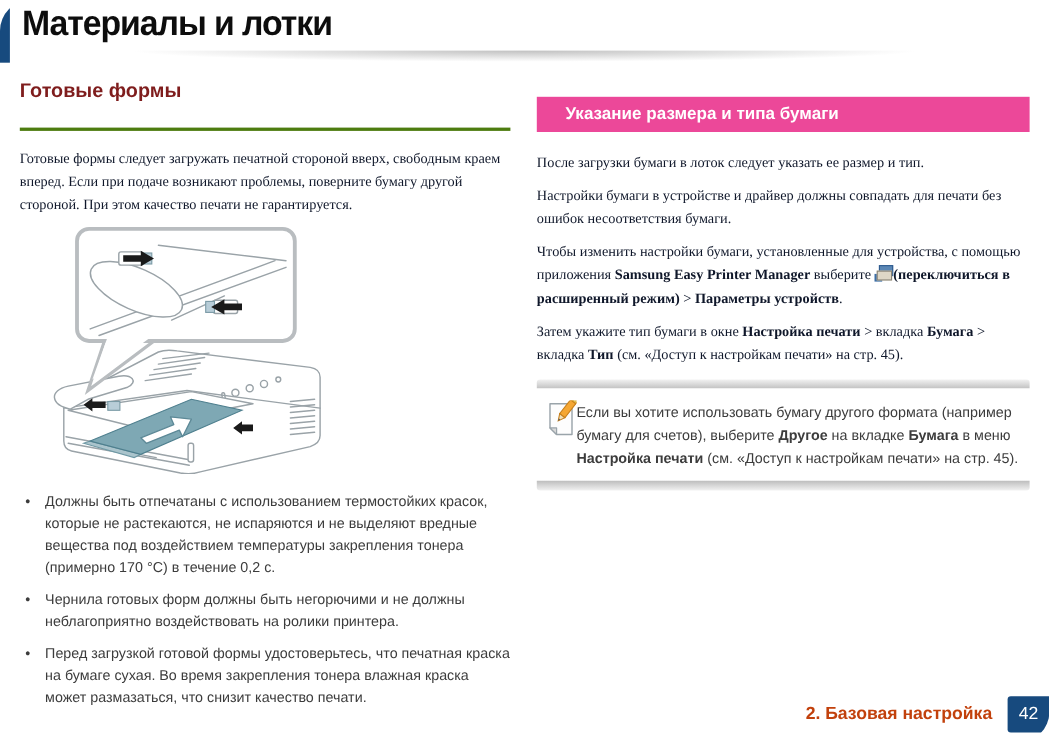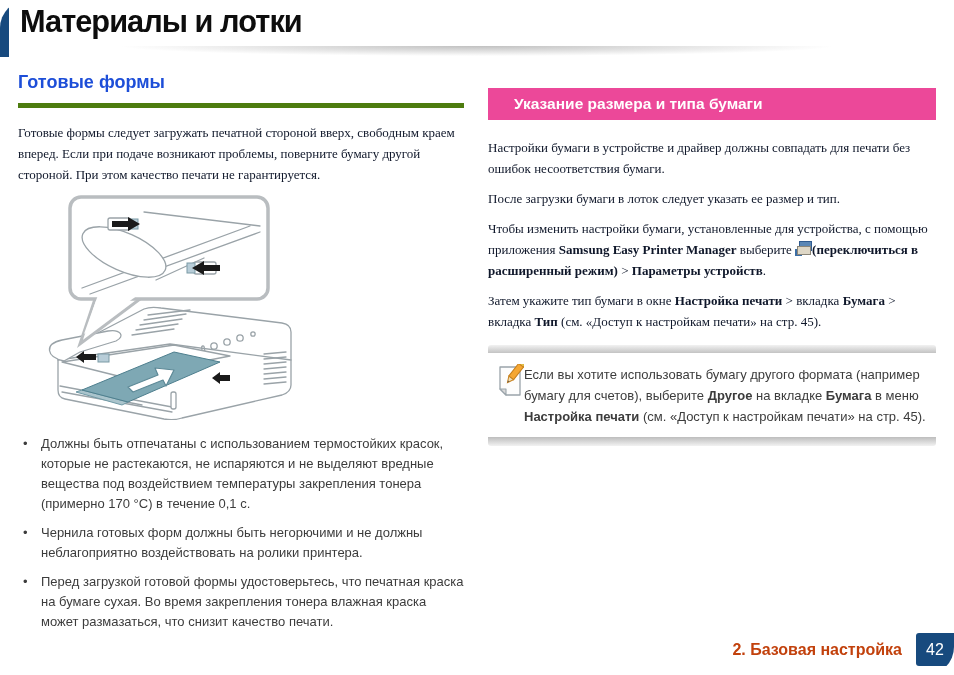--- a/index.html
+++ b/index.html
@@ -15,22 +15,22 @@
     letter-spacing:-1px; transform:scaleX(.96); transform-origin:left top; white-space:nowrap;
   }
   .title-shadow {
     position:absolute; left:0; top:46px; width:954px; height:14px;
     background:radial-gradient(ellipse 52% 100% at 50% 0%, rgba(90,90,90,.38), rgba(255,255,255,0) 72%);
   }
   
   .col-left  { position:absolute; left:18px;  top:72px; width:446px; }
   .col-right { position:absolute; left:488px; top:88px; width:448px; }
   .section-heading {
-    font-size:18px; font-weight:bold; color:#1d4ed8;
-    padding-bottom:10px; border-bottom:5px solid #4d7c0f; margin-bottom:14px;
+    font-size:18px; font-weight:bold; color:#7f1d1d;
+    padding-bottom:23px; border-bottom:3px solid #4d7c0f; margin-bottom:14px;
   }
   p.body { font-size:13px; line-height:21px; color:#0f172a; margin-bottom:9px;font-family:Liberation Serif, serif; }
   .illustration-wrap { margin:8px 0 10px 6px; }
   ul.bullets { list-style:none; margin-top:6px; }
   ul.bullets li {
     position:relative; padding-left:23px; margin-bottom:9px;
     font-size:13px; line-height:20px; color:#3c3c3c;
   }
   ul.bullets li::before { content:"•"; position:absolute; left:5px; top:0; color:#3c3c3c; }
   
@@ -130,30 +130,30 @@
         <rect x="106" y="25" width="8" height="10" fill="#b8cdd8" stroke="#7a9aa5" stroke-width="1"></rect>
         <polygon points="88,27 104,27 104,23 116,30 104,37 104,33 88,33" fill="#1a1a1a"></polygon>
 
         <rect class="ln fw" x="170" y="68" width="22" height="12" rx="2"></rect>
         <rect x="163" y="69" width="8" height="10" fill="#b8cdd8" stroke="#7a9aa5" stroke-width="1"></rect>
         <polygon points="196,71 180,71 180,67 168,74 180,81 180,77 196,77" fill="#1a1a1a"></polygon>
       </svg>
     </div>
 
     <ul class="bullets">
-      <li>Должны быть отпечатаны с использованием термостойких красок, которые не растекаются, не испаряются и не выделяют вредные вещества под воздействием температуры закрепления тонера (примерно 170 °C) в течение 0,1 с.</li>
+      <li>Должны быть отпечатаны с использованием термостойких красок, которые не растекаются, не испаряются и не выделяют вредные вещества под воздействием температуры закрепления тонера (примерно 170 °C) в течение 0,2 с.</li>
       <li>Чернила готовых форм должны быть негорючими и не должны неблагоприятно воздействовать на ролики принтера.</li>
       <li>Перед загрузкой готовой формы удостоверьтесь, что печатная краска на бумаге сухая. Во время закрепления тонера влажная краска может размазаться, что снизит качество печати.</li>
     </ul>
   </div>
 
   <div class="col-right">
     <div class="section-header">Указание размера и типа бумаги</div>
+    <p class="body">После загрузки бумаги в лоток следует указать ее размер и тип.</p>
     <p class="body">Настройки бумаги в устройстве и драйвер должны совпадать для печати без ошибок несоответствия бумаги.</p>
-    <p class="body">После загрузки бумаги в лоток следует указать ее размер и тип.</p>
     <p class="body rich"><span>Чтобы изменить настройки бумаги, установленные для устройства, с помощью приложения </span><span class="b">Samsung Easy Printer Manager</span><span> выберите </span><span class="inline-icon advanced-mode-icon"></span><span class="b">(переключиться в расширенный режим)</span><span> &gt; </span><span class="b">Параметры устройств</span><span>.</span></p>
     <p class="body rich"><span>Затем укажите тип бумаги в окне </span><span class="b">Настройка печати</span><span> &gt; вкладка </span><span class="b">Бумага</span><span> &gt; вкладка </span><span class="b">Тип</span><span> (см. «Доступ к настройкам печати» на стр. 45).</span></p>
 
     <div class="note-box">
       <div class="note-top"></div>
       <div class="note-content">
         <svg width="28" height="33" viewBox="0 0 28 33">
           <path d="M4,3 L24,3 L24,31 L10,31 L4,25 Z" fill="#fdfdfd" stroke="#9aa4aa" stroke-width="1.3" stroke-linejoin="round"></path>
           <path d="M4,25 L10,25 L10,31 Z" fill="#d9d9d9" stroke="#9aa4aa" stroke-width="1.1" stroke-linejoin="round"></path>
           <g transform="rotate(38 16 12)">

